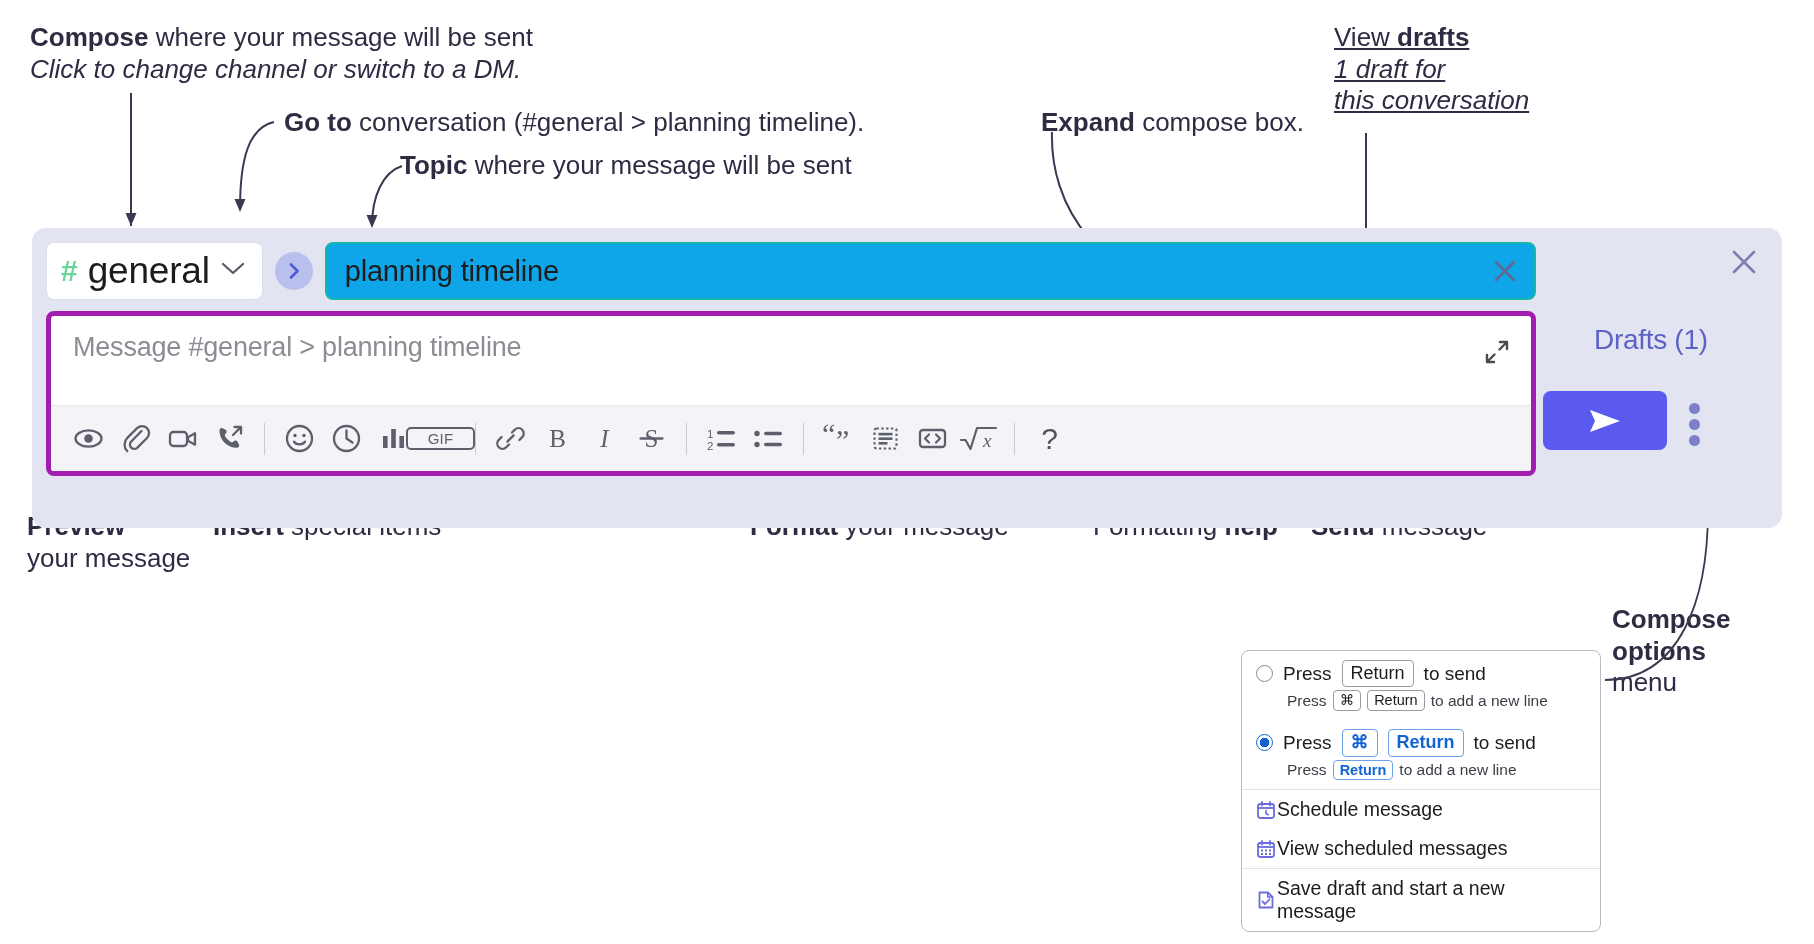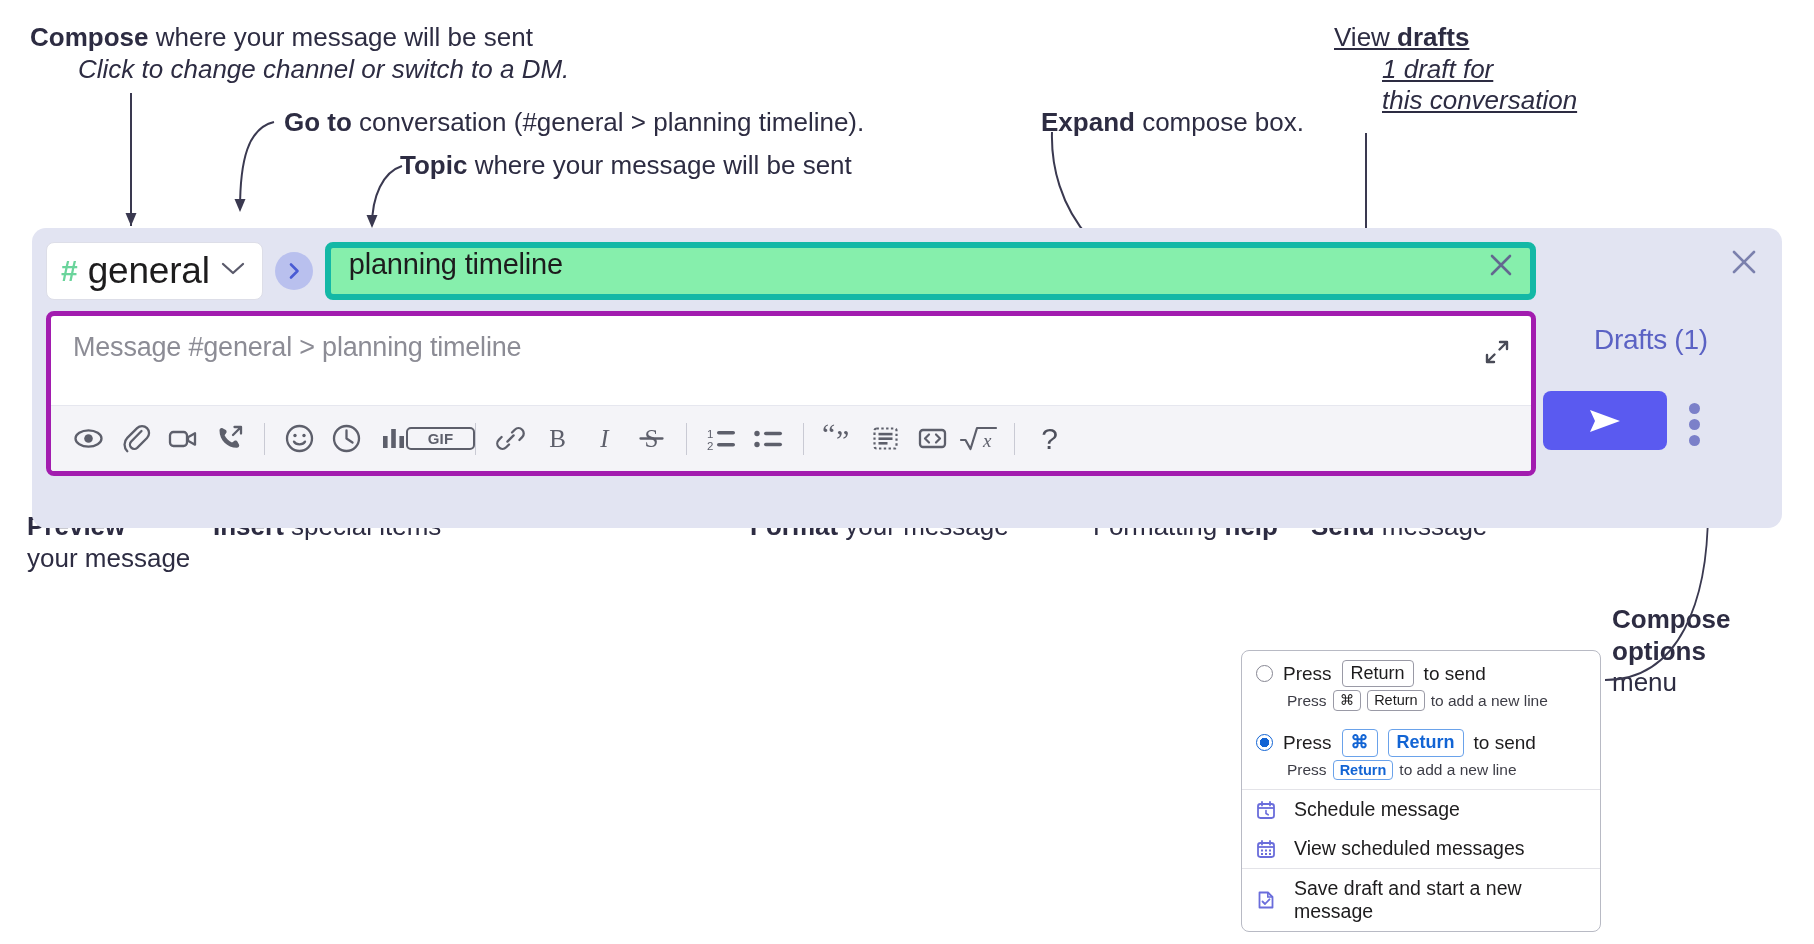--- a/index.html
+++ b/index.html
@@ -17,21 +17,21 @@
   }
 
   .anno {
     position: absolute;
     color: #2d2c42;
     font-size: 26px;
     line-height: 1.22;
     white-space: nowrap;
   }
   .anno b { font-weight: 700; }
-  .anno i { font-style: italic; margin-left: 48px; }
+  .anno i { font-style: italic; }
 
   svg.overlay {
     position: absolute;
     left: 0; top: 0;
     width: 1814px; height: 944px;
     pointer-events: none;
   }
 
   
   #compose-widget {
@@ -93,26 +93,26 @@
     background: #b9c0ee;
     display: flex;
     align-items: center;
     justify-content: center;
     flex: 0 0 auto;
   }
   .goto-btn svg { display: block; }
 
   .topic-field {
     flex: 1;
-    background: #86efac;
-    border: 6px solid #14b8a6;
+    background: #0ea5e9;
+    border: 2px solid #14b8a6;
     border-radius: 8px;
     height: 58px;
     display: flex;
-    align-items: flex-start;
+    align-items: center;
     padding: 0 12px 0 18px;
     box-sizing: border-box;
   }
   .topic-text {
     font-size: 29px;
     color: #1d1c1d;
     letter-spacing: -0.2px;
     flex: 1;
   }
   .topic-clear { color: #63688f; display: flex; }
@@ -167,21 +167,21 @@
     width: 1px;
     height: 32px;
     background: #c9cad4;
     margin: 0 11px;
     flex: 0 0 auto;
   }
   .gif-box {
     border: 2.4px solid #5d5f6b;
     border-radius: 5px;
     font-size: 15px;
-    font-weight: 700;
+    font-weight: 400;
     letter-spacing: 0.2px;
     padding: 2px 20px;
     line-height: 1.05;
   }
 
   
   #compose-right {
     position: absolute;
     right: 0;
     top: 0;
@@ -279,21 +279,21 @@
     color: #1d1c1d;
     display: inline-block;
   }
   .key.sm { font-size: 14.5px; padding: 0 6px; }
   .key.blue { border-color: #6aa2ea; color: #1264d4; font-weight: 700; }
   .key.blue.sm { font-weight: 700; }
   .menu-sep { height: 1px; background: #e3e3e8; }
   .menu-item {
     display: flex;
     align-items: center;
-    gap: 18px;
+    gap: 1px;
     padding: 8px 14px;
     font-size: 19.5px;
     color: #1d1c1d;
   }
   .menu-ico { color: #6a6ddb; display: flex; flex: 0 0 auto; }
 </style>
 </head>
 <body>
 
 <div class="anno" style="left:30px; top:22px;">

